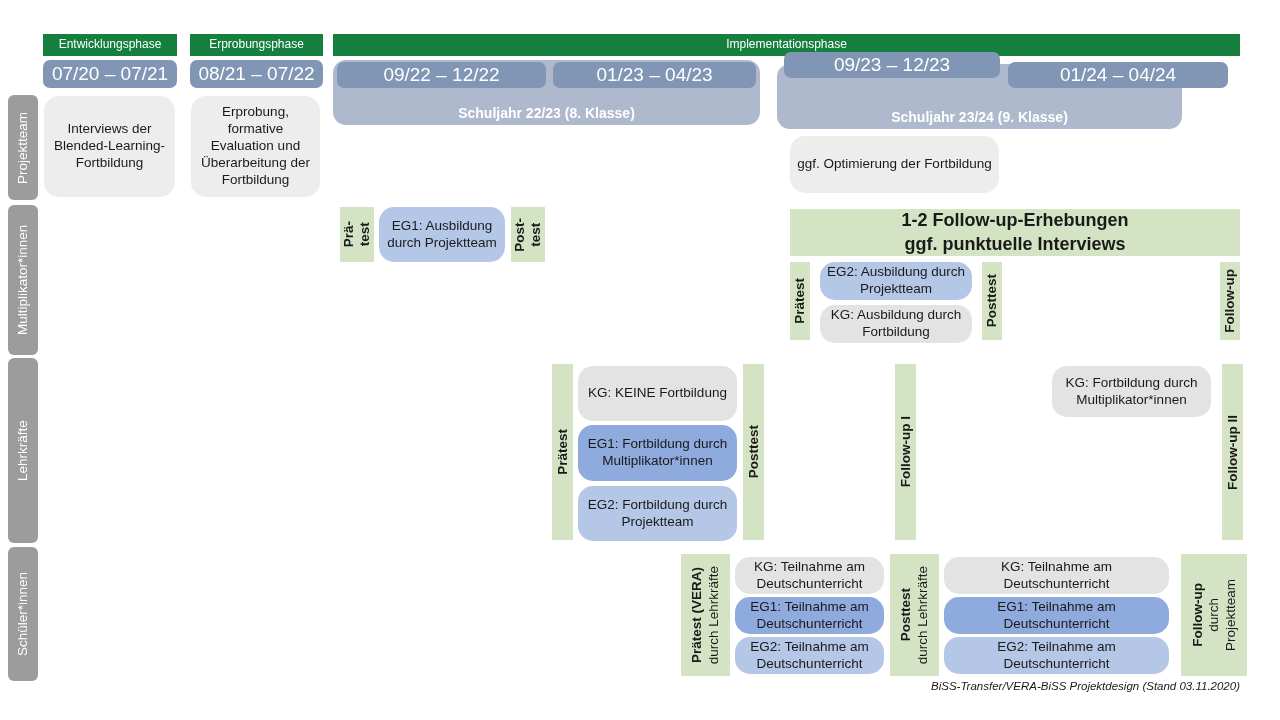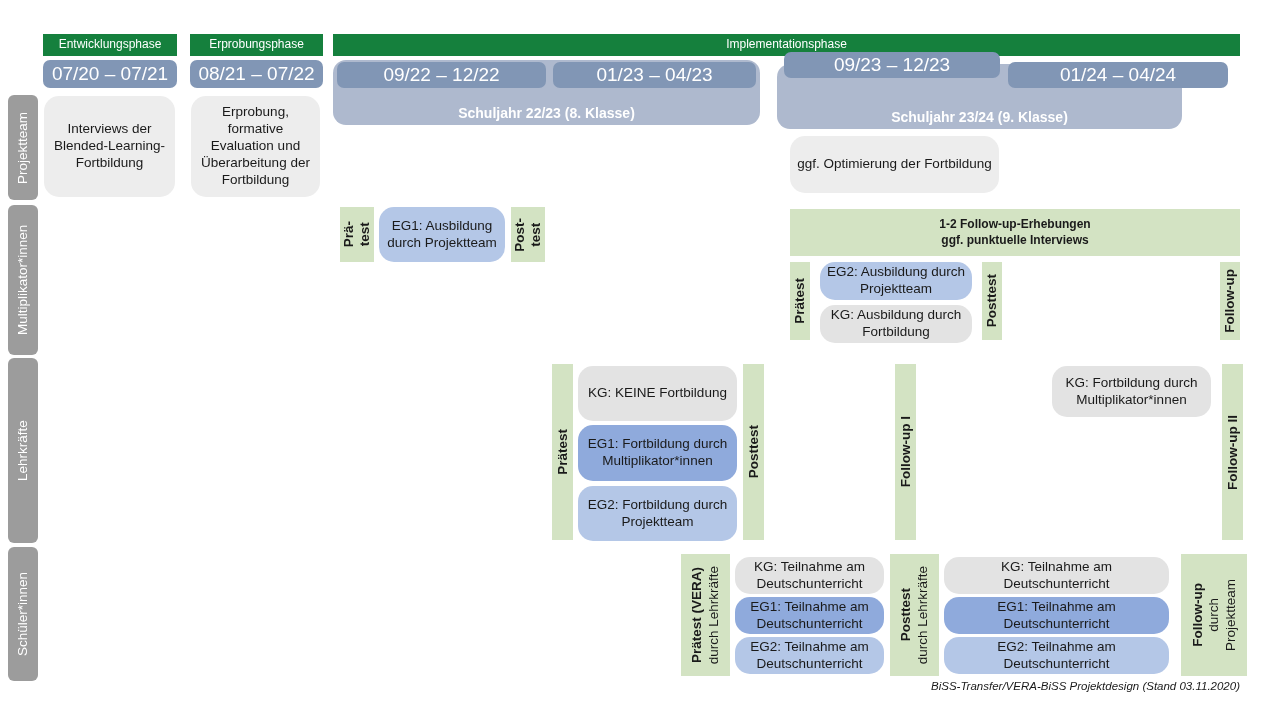--- a/index.html
+++ b/index.html
@@ -60,21 +60,21 @@
   .green-col.two-col{
     flex-direction:row;gap:1px;
   }
   .green-col .gc-main{writing-mode:vertical-rl;transform:rotate(180deg);font-weight:bold;white-space:nowrap;}
   .green-col .gc-sub{writing-mode:vertical-rl;transform:rotate(180deg);font-weight:normal;white-space:nowrap;}
   .green-col .gc-sub2{writing-mode:vertical-rl;transform:rotate(180deg);font-weight:normal;white-space:nowrap;}
 
   .green-band{
     background:#D3E3C3;color:#1a1a1a;
     display:flex;align-items:center;justify-content:center;
-    text-align:center;font-size:12px;font-weight:bold;line-height:1.3;
+    text-align:center;font-size:18px;font-weight:bold;line-height:1.3;
   }
   .footer-note{
     font-size:11.5px;font-style:italic;color:#1a1a1a;
     text-align:right;white-space:nowrap;
   }
   .two-line{white-space:pre-line;}
 </style>
 </head>
 <body>
 

